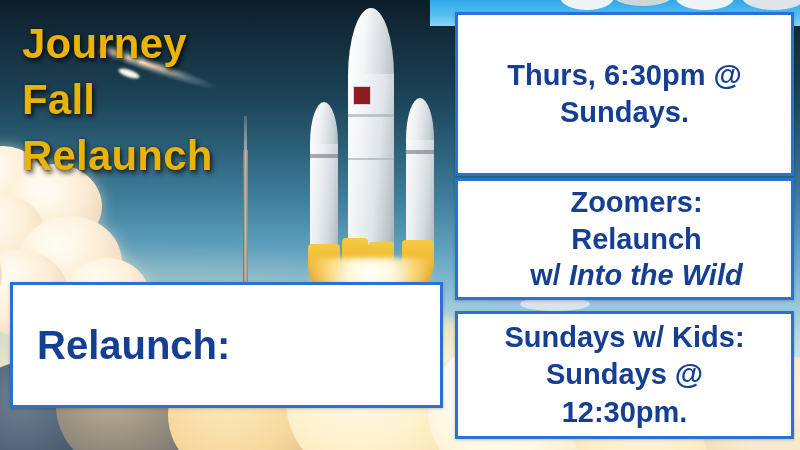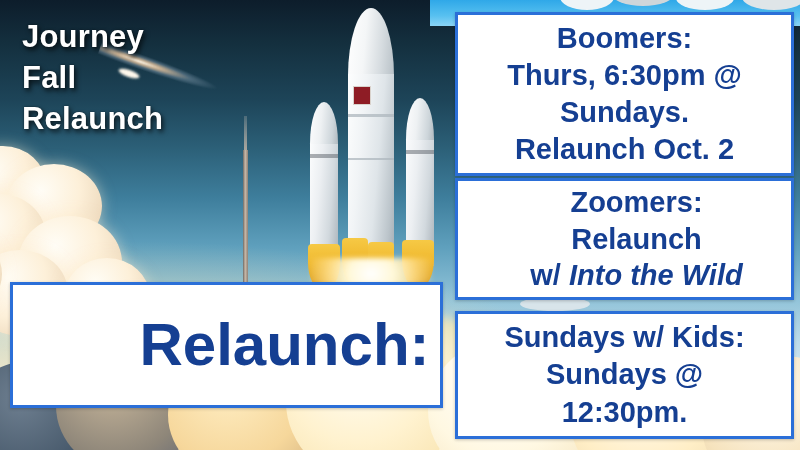--- a/index.html
+++ b/index.html
@@ -73,21 +73,21 @@
     border-radius:50% 50% 12% 12% / 94% 94% 6% 6%;}
   .nozzle{position:absolute;
     background:linear-gradient(180deg,#f6c945 0%,#f0b92f 42%,#e0a524 76%,#c98e18 100%);
     border-radius:4px 4px 46% 46%/4px 4px 60% 60%;}
   .flame{position:absolute;left:14px;top:250px;width:122px;height:66px;
     background:radial-gradient(ellipse 62% 92% at 50% 24%, #ffffff 0%, #fff8d9 30%, rgba(255,223,140,.8) 58%, rgba(255,205,100,0) 86%);
     filter:blur(2.5px);}
 
   
   .headline{position:absolute;left:22px;top:16px;width:240px;
-    color:#ffffff;font-weight:bold;font-size:31px;line-height:1.33;
+    color:#eab308;font-weight:bold;font-size:42px;line-height:1.33;
     letter-spacing:.2px;
     text-shadow:2px 3px 5px rgba(0,0,0,.72), 0 0 2px rgba(0,0,0,.5);}
   .headline div{white-space:nowrap;}
 
   
   .box{position:absolute;background:#ffffff;border:3px solid #2b6fd8;
     color:#153f92;font-weight:bold;text-align:center;
     display:flex;flex-direction:column;align-items:center;justify-content:center;
     box-shadow:0 1px 3px rgba(0,0,0,.22);}
   .box .ln{white-space:nowrap;width:100%;}
@@ -97,21 +97,21 @@
 
   #box-zoomers{left:455px;top:178px;width:333px;height:116px;}
   #box-zoomers .ln{font-size:29px;line-height:1.27;padding-left:24px;}
 
   #box-families{left:455px;top:311px;width:333px;height:122px;}
   #box-families .ln{font-size:29px;line-height:1.29;}
 
   #box-relaunch{left:10px;top:282px;width:433px;height:126px;
     align-items:flex-start;justify-content:center;padding-left:24px;
     box-sizing:border-box;text-align:left;}
-  #box-relaunch .ln{font-size:60px;line-height:1.26;text-align:center;margin-left:46px;}
+  #box-relaunch .ln{font-size:40px;line-height:1.26;text-align:left;}
 
   .ital{font-style:italic;}
 </style>
 </head>
 <body>
 
 <div id="poster">
 
   <div class="sky"></div>
   <div class="sky-top-right"></div>
@@ -171,24 +171,22 @@
     <div class="flame"></div>
   </div>
 
   <div class="headline">
     <div>Journey</div>
     <div>Fall</div>
     <div>Relaunch</div>
   </div>
 
   <div class="box" id="box-boomers">
-    <div class="ln">Boomers:</div>
     <div class="ln">Thurs, 6:30pm @</div>
     <div class="ln">Sundays.</div>
-    <div class="ln">Relaunch Oct. 2</div>
   </div>
 
   <div class="box" id="box-zoomers">
     <div class="ln">Zoomers:</div>
     <div class="ln">Relaunch</div>
     <div class="ln"><span>w/ </span><span class="ital">Into the Wild</span></div>
   </div>
 
   <div class="box" id="box-families">
     <div class="ln">Sundays w/ Kids:</div>

